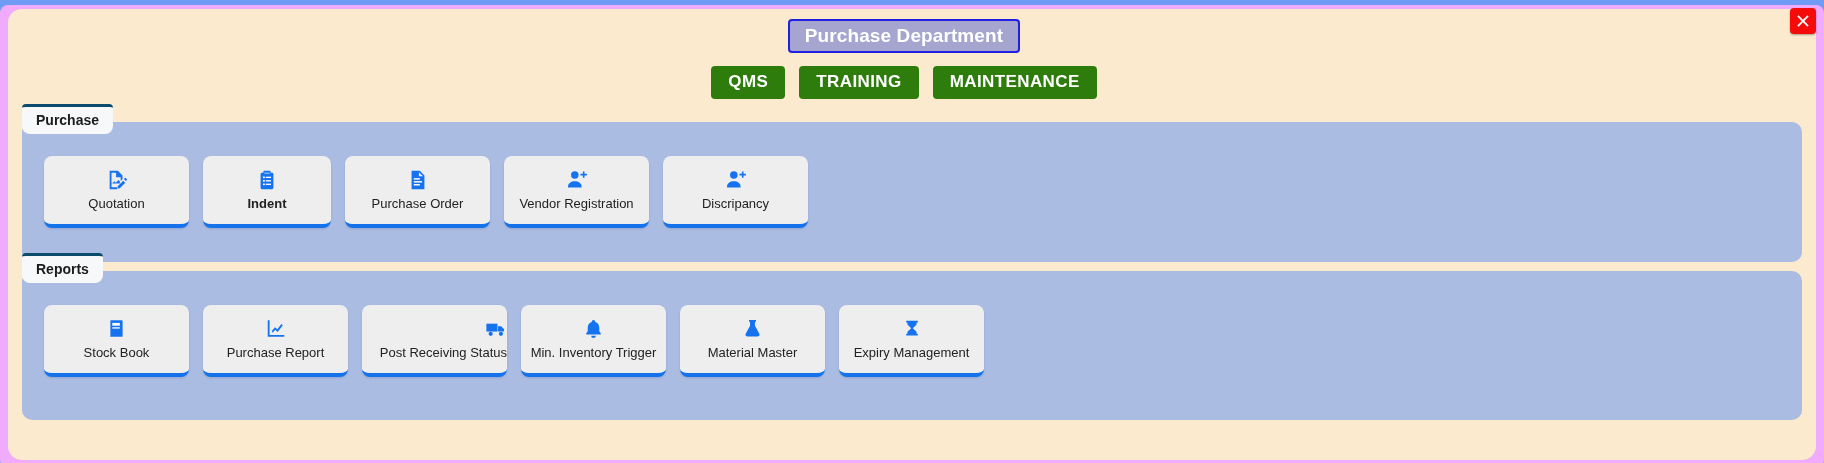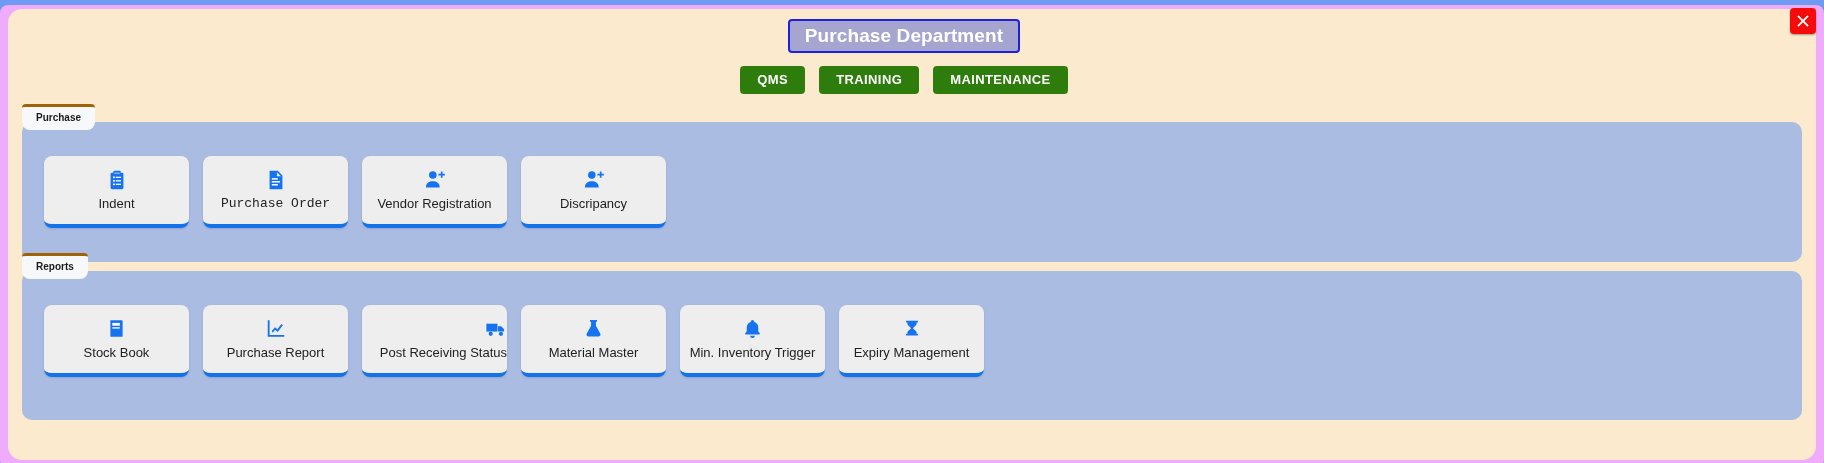--- a/index.html
+++ b/index.html
@@ -81,21 +81,21 @@
     justify-content: center;
     gap: 14px;
   }
 
   .nav-btn {
     background: #2e7d0c;
     color: #ffffff;
     border: none;
     border-radius: 4px;
     font-family: "Liberation Sans", sans-serif;
-    font-size: 13px;
+    font-size: 17px;
     font-weight: bold;
     letter-spacing: .4px;
     padding: 7px 17px;
     cursor: pointer;
     line-height: 1.1;
   }
 
   
   .section {
     position: absolute;
@@ -106,23 +106,23 @@
   }
 
   #section-purchase { top: 117px; height: 140px; }
   #section-reports  { top: 266px; height: 149px; }
 
   .section-tab {
     position: absolute;
     left: 0px;
     top: -18px;
     background: #f7f8fa;
-    border-top: 3px solid #a16207;
+    border-top: 3px solid #0c4a6e;
     border-radius: 4px 4px 8px 8px;
-    font-size: 10px;
+    font-size: 14px;
     font-weight: bold;
     color: #1b1b1b;
     padding: 6px 14px 7px 14px;
     line-height: 1;
   }
 
   .card-row {
     position: absolute;
     left: 22px;
     top: 34px;
@@ -187,32 +187,42 @@
         <button class="nav-btn">MAINTENANCE</button>
       </div>
   </div>
 
   <div class="section" id="section-purchase">
     <div class="section-tab">Purchase</div>
     <div class="card-row" id="row-purchase">
         <div class="tile" style="width: 145px;">
           <div class="tile-icon">
             <svg width="22" height="22" viewBox="0 0 24 24">
+              <path d="M4 2h9l5 5v4.1l-2 2V9h-5V4H6v16h6.1l-.1 2H4V2z"></path>
+              <path d="M5.5 16.8l3.6-3.4 1.6 1.6 3-3.1 1.4 1.4v2.6H5.5z"></path>
+              <path d="M21.6 9.9l1.2 1.2a.7.7 0 0 1 0 1l-1.1 1.1-2.2-2.2 1.1-1.1a.7.7 0 0 1 1 0zM12.8 18.7l6-6 2.2 2.2-6 6-2.6.5.4-2.7z"></path>
+            </svg>
+          </div>
+          <div class="tile-label">Quotation</div>
+        </div>
+        <div class="tile" style="width: 128px; font-weight: bold;">
+          <div class="tile-icon">
+            <svg width="22" height="22" viewBox="0 0 24 24">
               <path d="M9 2h6a1 1 0 0 1 1 1v1h1.5A1.5 1.5 0 0 1 19 5.5v15A1.5 1.5 0 0 1 17.5 22h-11A1.5 1.5 0 0 1 5 20.5v-15A1.5 1.5 0 0 1 6.5 4H8V3a1 1 0 0 1 1-1zm0 2v1h6V4H9z"></path>
               <rect x="7.6" y="8.2" width="2" height="1.8" fill="#fff"></rect>
               <rect x="10.6" y="8.4" width="5.8" height="1.4" fill="#fff"></rect>
               <rect x="7.6" y="12" width="2" height="1.8" fill="#fff"></rect>
               <rect x="10.6" y="12.2" width="5.8" height="1.4" fill="#fff"></rect>
               <rect x="7.6" y="15.8" width="2" height="1.8" fill="#fff"></rect>
               <rect x="10.6" y="16" width="5.8" height="1.4" fill="#fff"></rect>
             </svg>
           </div>
           <div class="tile-label">Indent</div>
         </div>
-        <div class="tile" style="width: 145px; font-family: Liberation Mono, monospace;">
+        <div class="tile" style="width: 145px;">
           <div class="tile-icon">
             <svg width="22" height="22" viewBox="0 0 24 24">
               <path d="M5 2h9l5 5v15H5V2zm8 1.6V8h4.4L13 3.6z"></path>
               <rect x="7.4" y="10" width="6.6" height="1.6" fill="#fff"></rect>
               <rect x="7.4" y="13.2" width="9" height="1.6" fill="#fff"></rect>
               <rect x="7.4" y="16.4" width="6.6" height="1.6" fill="#fff"></rect>
             </svg>
           </div>
           <div class="tile-label">Purchase Order</div>
         </div>
@@ -268,36 +278,36 @@
               <path d="M14.2 8.9h3.5l3.1 3.3v2.6h-6.6V8.9z"></path>
               <circle cx="6.2" cy="17.2" r="2.3"></circle>
               <circle cx="17.4" cy="17.2" r="2.3"></circle>
             </svg>
           </div>
           <div class="tile-label">Post Receiving Status</div>
         </div>
         <div class="tile" style="width: 145px;">
           <div class="tile-icon">
             <svg width="21" height="21" viewBox="0 0 24 24">
-              <path d="M8 2.4h8v2h-1.2v4.4l5 9.3c.7 1.3-.2 2.9-1.7 2.9H5.9c-1.5 0-2.4-1.6-1.7-2.9l5-9.3V4.4H8v-2z"></path>
-            </svg>
-          </div>
-          <div class="tile-label">Material Master</div>
-        </div>
-        <div class="tile" style="width: 145px;">
-          <div class="tile-icon">
-            <svg width="21" height="21" viewBox="0 0 24 24">
               <path d="M12 2.2a2 2 0 0 1 2 2v.5c2.8.8 4.6 3.3 4.6 6.3v4l1.8 2.8c.3.5-.1 1.1-.7 1.1H4.3c-.6 0-1-.6-.7-1.1L5.4 15v-4c0-3 1.8-5.5 4.6-6.3v-.5a2 2 0 0 1 2-2z"></path>
               <path d="M9.3 20.2h5.4a2.7 2.7 0 0 1-5.4 0z"></path>
             </svg>
           </div>
           <div class="tile-label">Min. Inventory Trigger</div>
         </div>
         <div class="tile" style="width: 145px;">
           <div class="tile-icon">
+            <svg width="21" height="21" viewBox="0 0 24 24">
+              <path d="M8 2.4h8v2h-1.2v4.4l5 9.3c.7 1.3-.2 2.9-1.7 2.9H5.9c-1.5 0-2.4-1.6-1.7-2.9l5-9.3V4.4H8v-2z"></path>
+            </svg>
+          </div>
+          <div class="tile-label">Material Master</div>
+        </div>
+        <div class="tile" style="width: 145px;">
+          <div class="tile-icon">
             <svg width="20" height="22" viewBox="0 0 24 24">
               <path d="M5 2.2h14v2.1h-1.5v2.3L13 11l4.5 4.4v2.3H19v2.1H5v-2.1h1.5v-2.3L11 11 6.5 6.6V4.3H5V2.2z"></path>
             </svg>
           </div>
           <div class="tile-label">Expiry Management</div>
         </div>
       </div>
   </div>
 
 </div>

